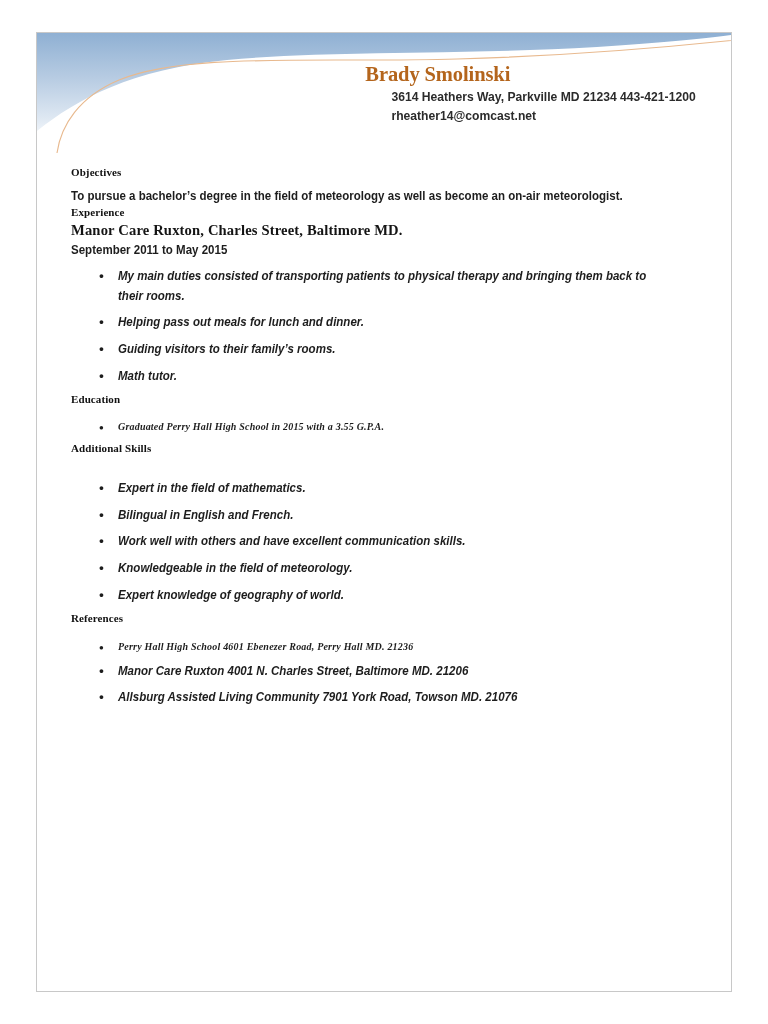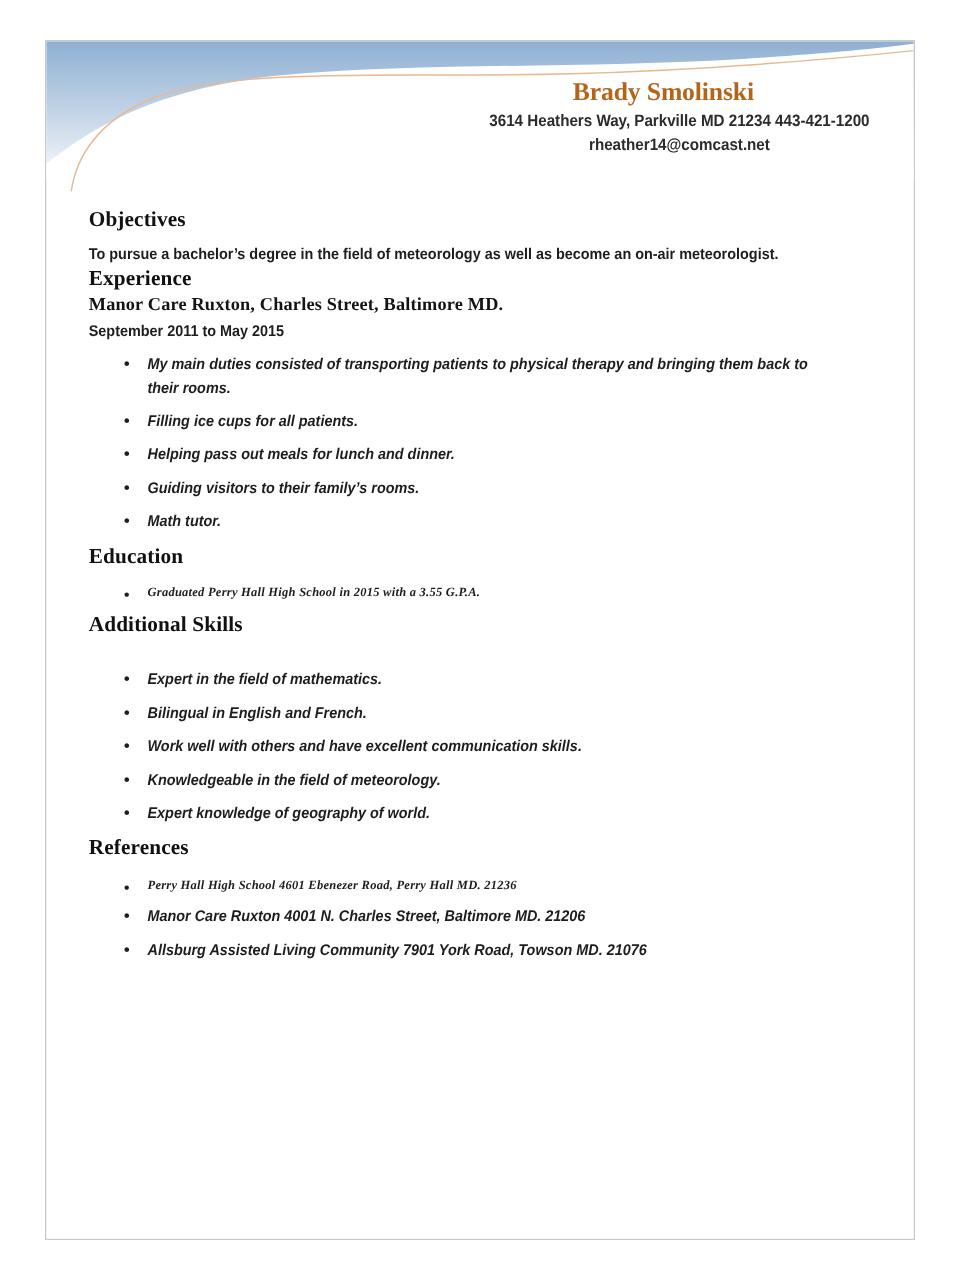--- a/index.html
+++ b/index.html
@@ -39,21 +39,21 @@
   #banner svg {
     display: block;
     overflow: visible;
   }
 
   
   .header-block {
     position: absolute;
     right: 35px;
     top: 30px;
-    text-align: center;
+    text-align: left;
   }
   .person-name {
     font-family: "Liberation Serif", serif;
     font-weight: bold;
     font-size: 20.5px;
     color: #b4651c;
     letter-spacing: -0.1px;
     line-height: 1.15;
     white-space: nowrap;
   }
@@ -72,21 +72,21 @@
   #content {
     position: absolute;
     left: 34px;
     top: 133px;
     width: 630px;
   }
 
   h2.section-heading {
     font-family: "Liberation Serif", serif;
     font-weight: bold;
-    font-size: 17px;
+    font-size: 11px;
     color: #111111;
     margin: 0;
     padding: 0;
     line-height: 1.2;
     letter-spacing: 0.1px;
   }
 
   .sec-objectives { margin-top: 0; }
   .sec-experience { margin-top: 37px; }
   .sec-education  { margin-top: 37px; }
@@ -212,23 +212,20 @@
 
     <section>
       <h2 class="section-heading sec-experience">Experience</h2>
       <div class="job-title">Manor Care Ruxton, Charles Street, Baltimore MD.</div>
       <div class="job-dates">September 2011 to May 2015</div>
       <ul class="bullets tight">
         <li class="wrap">
             <span class="btxt">My main duties consisted of transporting patients to physical therapy and bringing them back to their rooms.</span>
           </li>
         <li>
-            <span class="btxt">Filling ice cups for all patients.</span>
-          </li>
-        <li>
             <span class="btxt">Helping pass out meals for lunch and dinner.</span>
           </li>
         <li>
             <span class="btxt">Guiding visitors to their family’s rooms.</span>
           </li>
         <li>
             <span class="btxt">Math tutor.</span>
           </li>
       </ul>
     </section>

